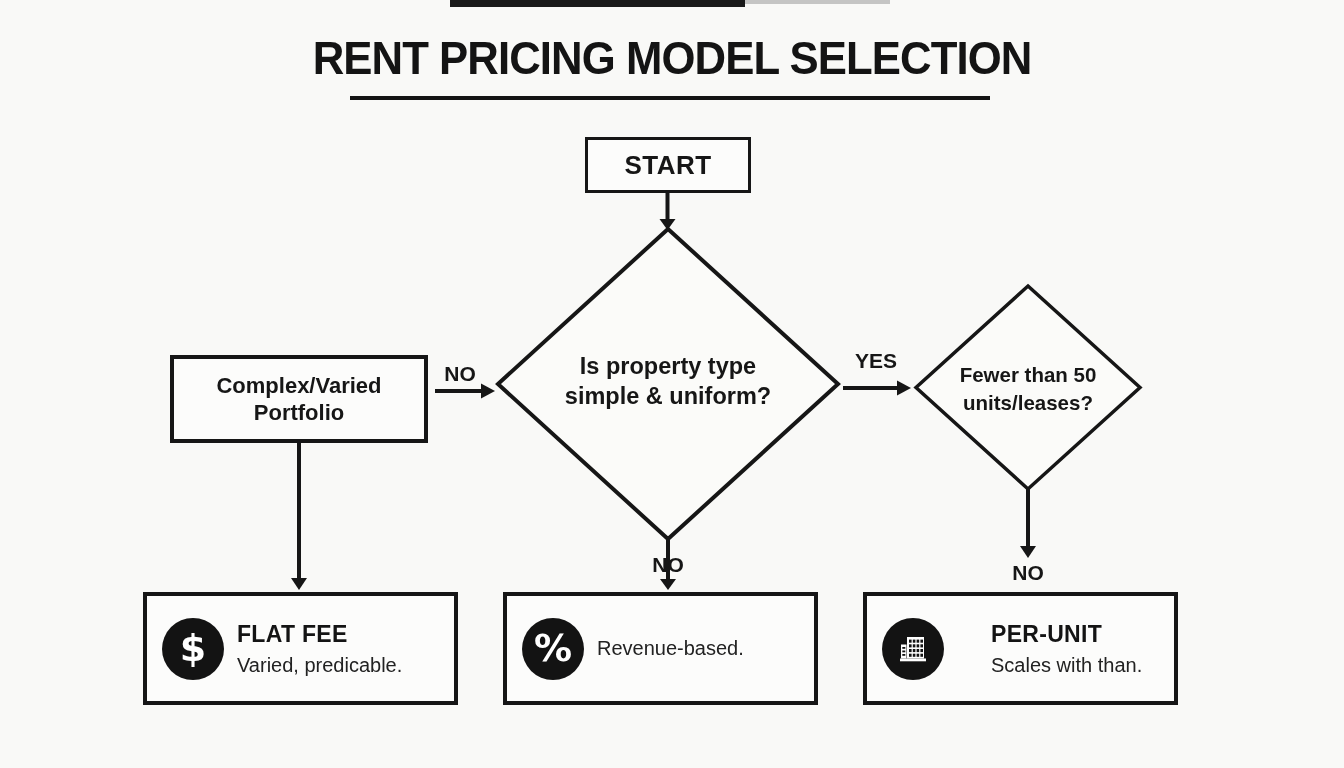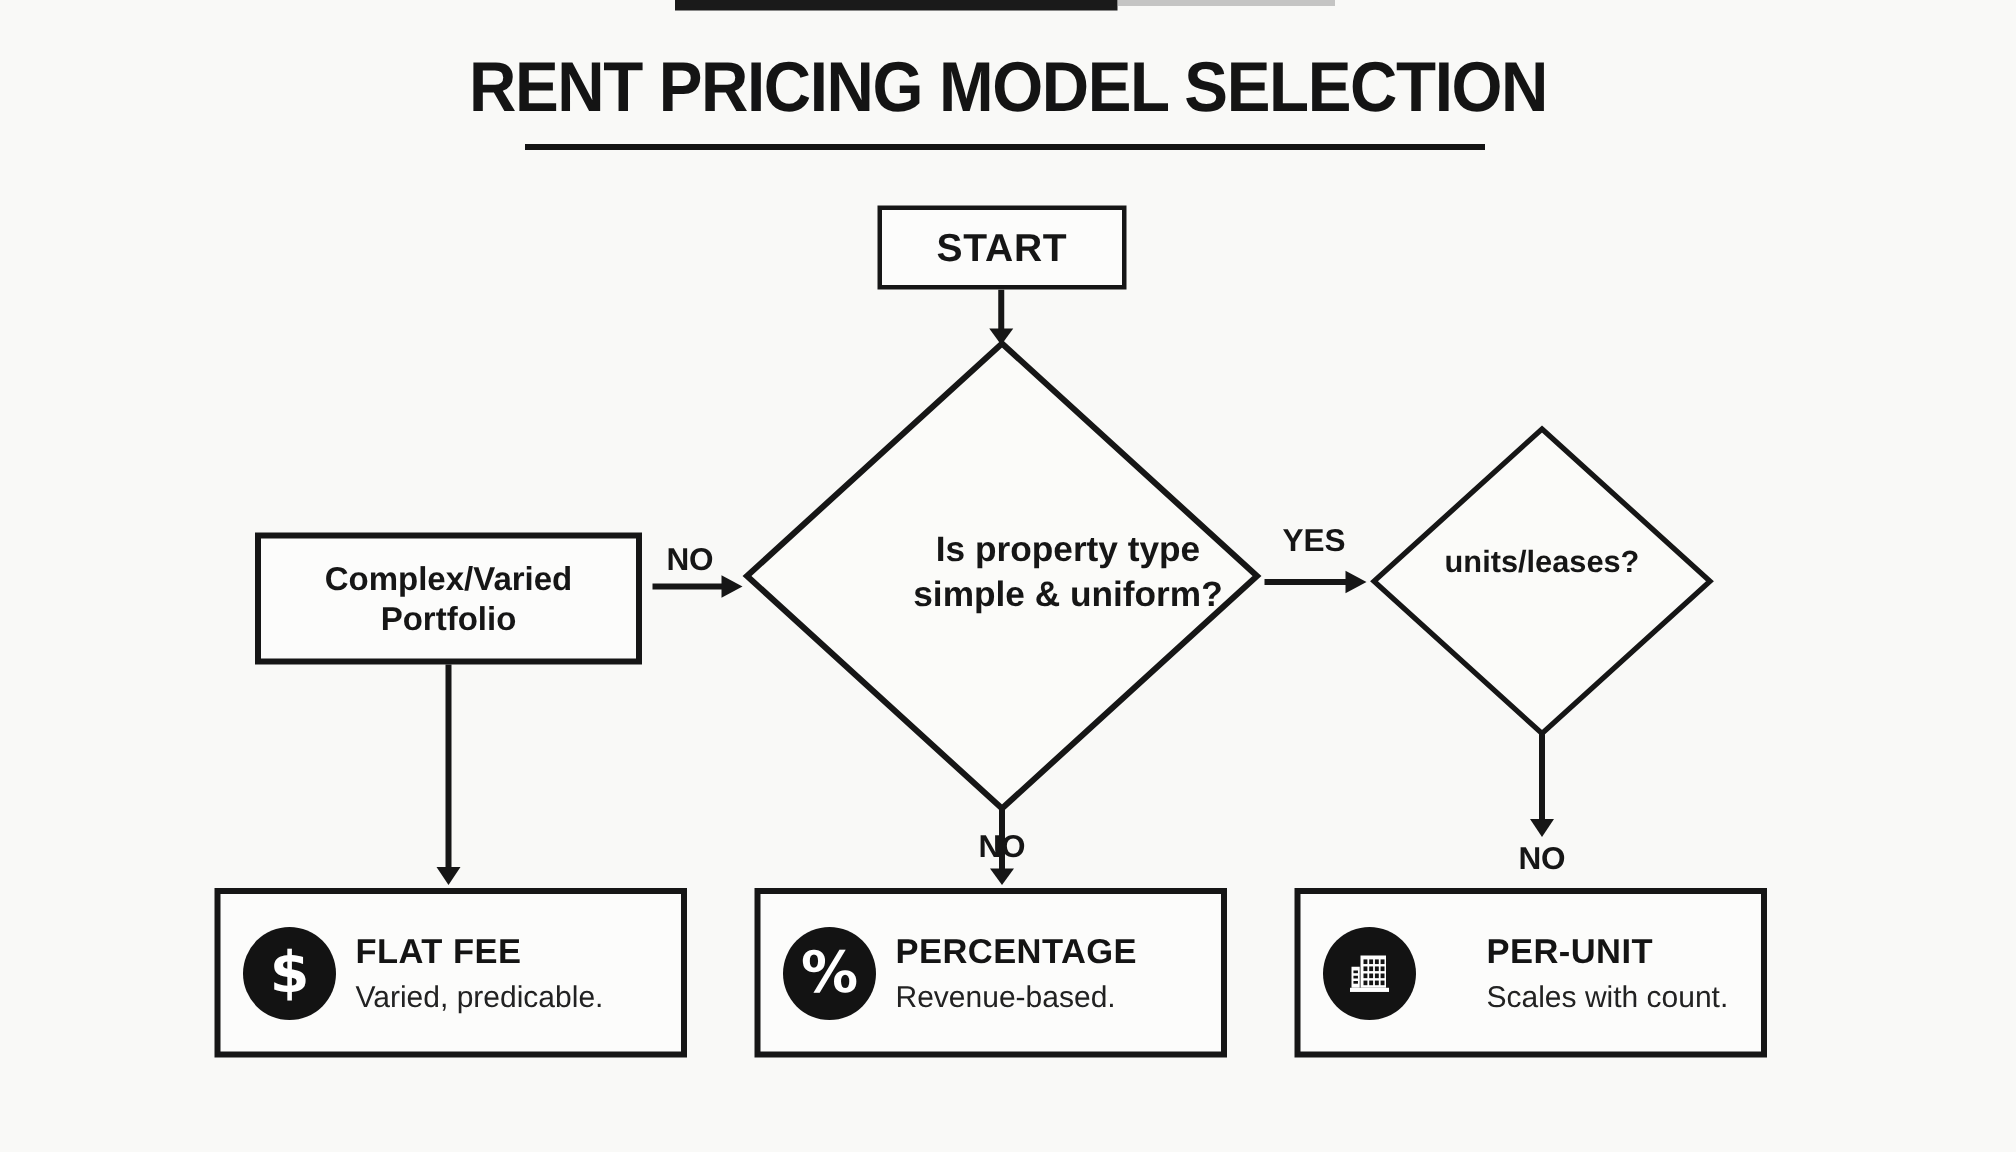--- a/index.html
+++ b/index.html
@@ -54,21 +54,21 @@
   .complex-node{
     left:170px;top:355px;width:258px;height:88px;
     border-width:4px;
     font-size:22px;font-weight:bold;text-align:center;line-height:1.25;
     flex-direction:column;
   }
   
   .decision-text{
     position:absolute;text-align:center;font-weight:bold;z-index:2;
   }
-  .dt-main{left:558px;top:351px;width:220px;font-size:23.5px;line-height:1.28;margin-left:44px;}
+  .dt-main{left:558px;top:351px;width:220px;font-size:23.5px;line-height:1.28;}
   .dt-units{left:933px;top:361px;width:190px;font-size:20.5px;line-height:1.35;}
   
   .edge-label{
     position:absolute;font-weight:bold;font-size:21px;z-index:3;
     text-align:center;
   }
   .lbl-no-left{left:438px;top:362px;width:44px;}
   .lbl-yes{left:850px;top:349px;width:52px;}
   .lbl-no-center{left:646px;top:553px;width:44px;}
   .lbl-no-right{left:1006px;top:561px;width:44px;}
@@ -135,20 +135,21 @@
   <div class="node start-node">
     <span>START</span>
   </div>
 
   <div class="decision-text dt-main">
     <div>Is property type</div>
     <div>simple &amp; uniform?</div>
   </div>
 
   <div class="decision-text dt-units">
+    <div>Fewer than 50</div>
     <div>units/leases?</div>
   </div>
 
   <div class="node complex-node">
     <div>Complex/Varied</div>
     <div>Portfolio</div>
   </div>
 
   <div class="edge-label lbl-no-left">NO</div>
   <div class="edge-label lbl-yes">YES</div>
@@ -163,21 +164,20 @@
       <div class="o-title">FLAT FEE</div>
       <div class="o-sub">Varied, predicable.</div>
     </div>
   </div>
 
   <div class="outcome outcome-2">
     <div class="badge">
       <span class="glyph">%</span>
     </div>
     <div class="o-texts">
-      <div class="o-title">PERCENTAGE</div>
       <div class="o-sub">Revenue-based.</div>
     </div>
   </div>
 
   <div class="outcome outcome-3">
     <div class="badge">
       <svg width="38" height="38" viewBox="0 0 38 38">
         <rect x="6" y="28.5" width="26" height="2.8" fill="#ffffff"></rect>
         <rect x="13" y="7" width="17" height="21.5" fill="#ffffff"></rect>
         <g fill="#131313">
@@ -201,17 +201,17 @@
         <rect x="7" y="14.5" width="5.5" height="14" fill="#ffffff"></rect>
         <g fill="#131313">
           <rect x="8.3" y="17" width="3" height="1.8"></rect>
           <rect x="8.3" y="20.5" width="3" height="1.8"></rect>
           <rect x="8.3" y="24" width="3" height="1.8"></rect>
         </g>
       </svg>
     </div>
     <div class="o-texts">
       <div class="o-title">PER-UNIT</div>
-      <div class="o-sub">Scales with count.</div>
+      <div class="o-sub">Scales with than.</div>
     </div>
   </div>
 
 </div>
 
 </body></html>

